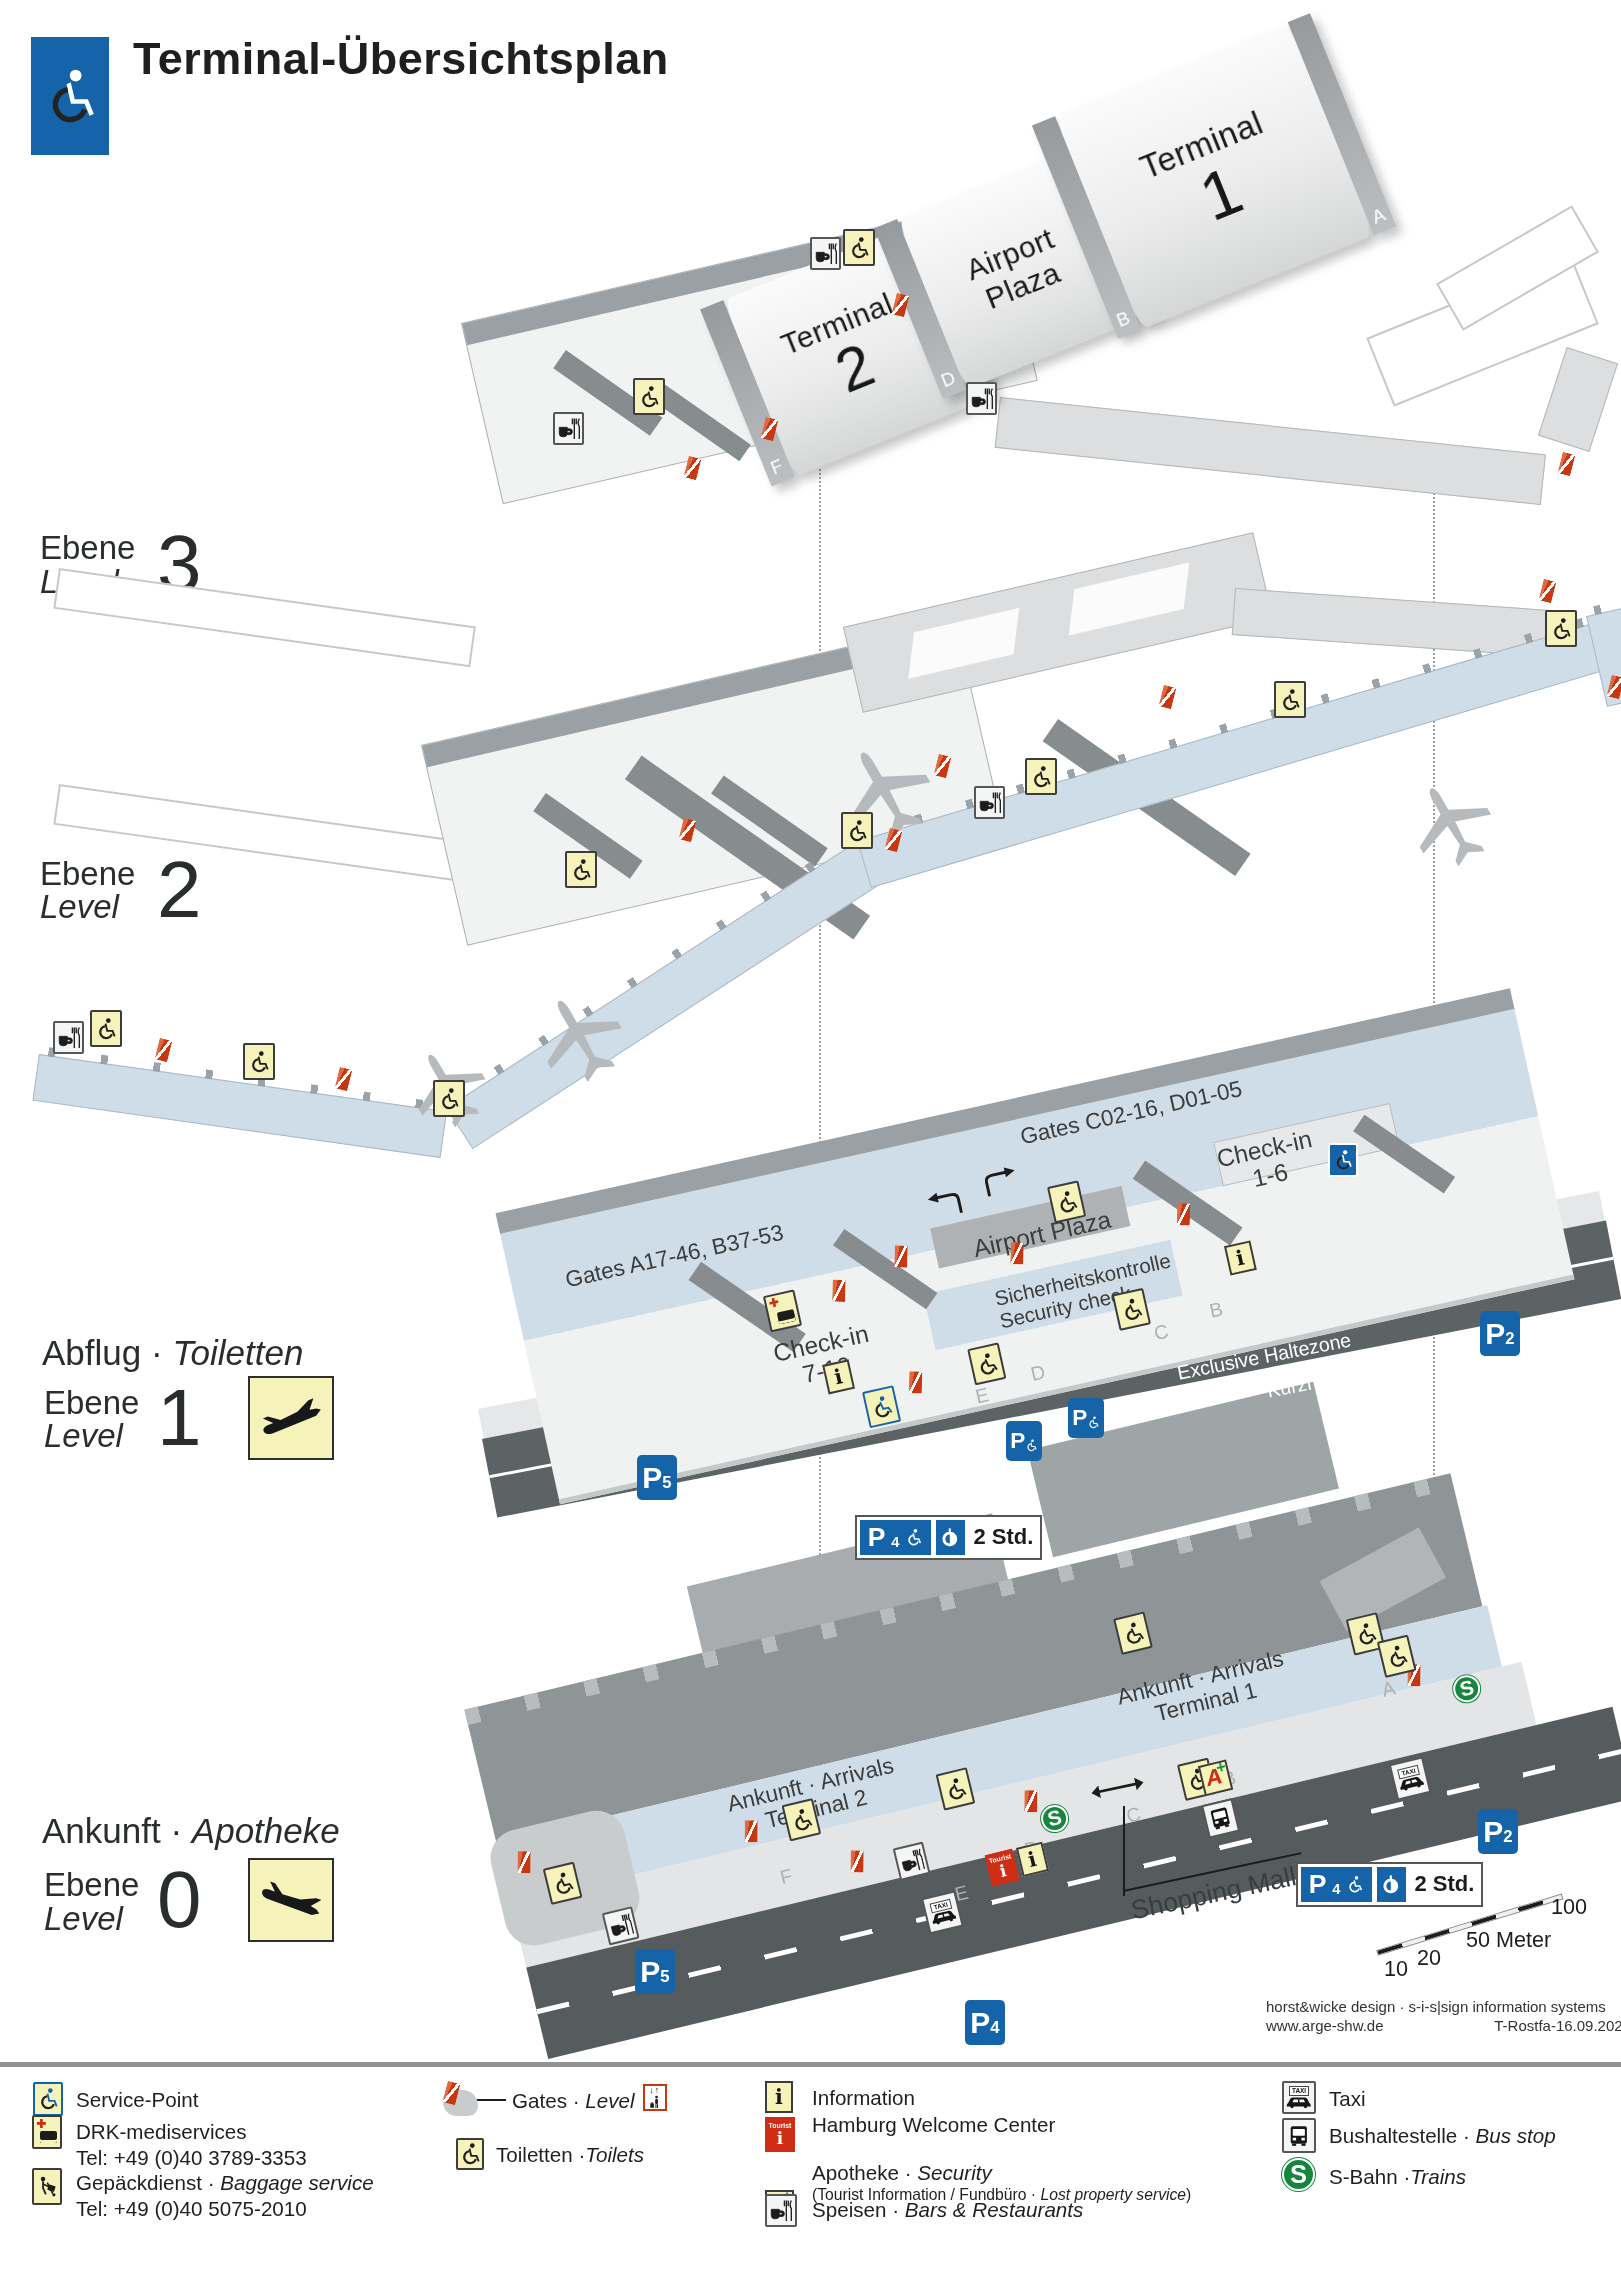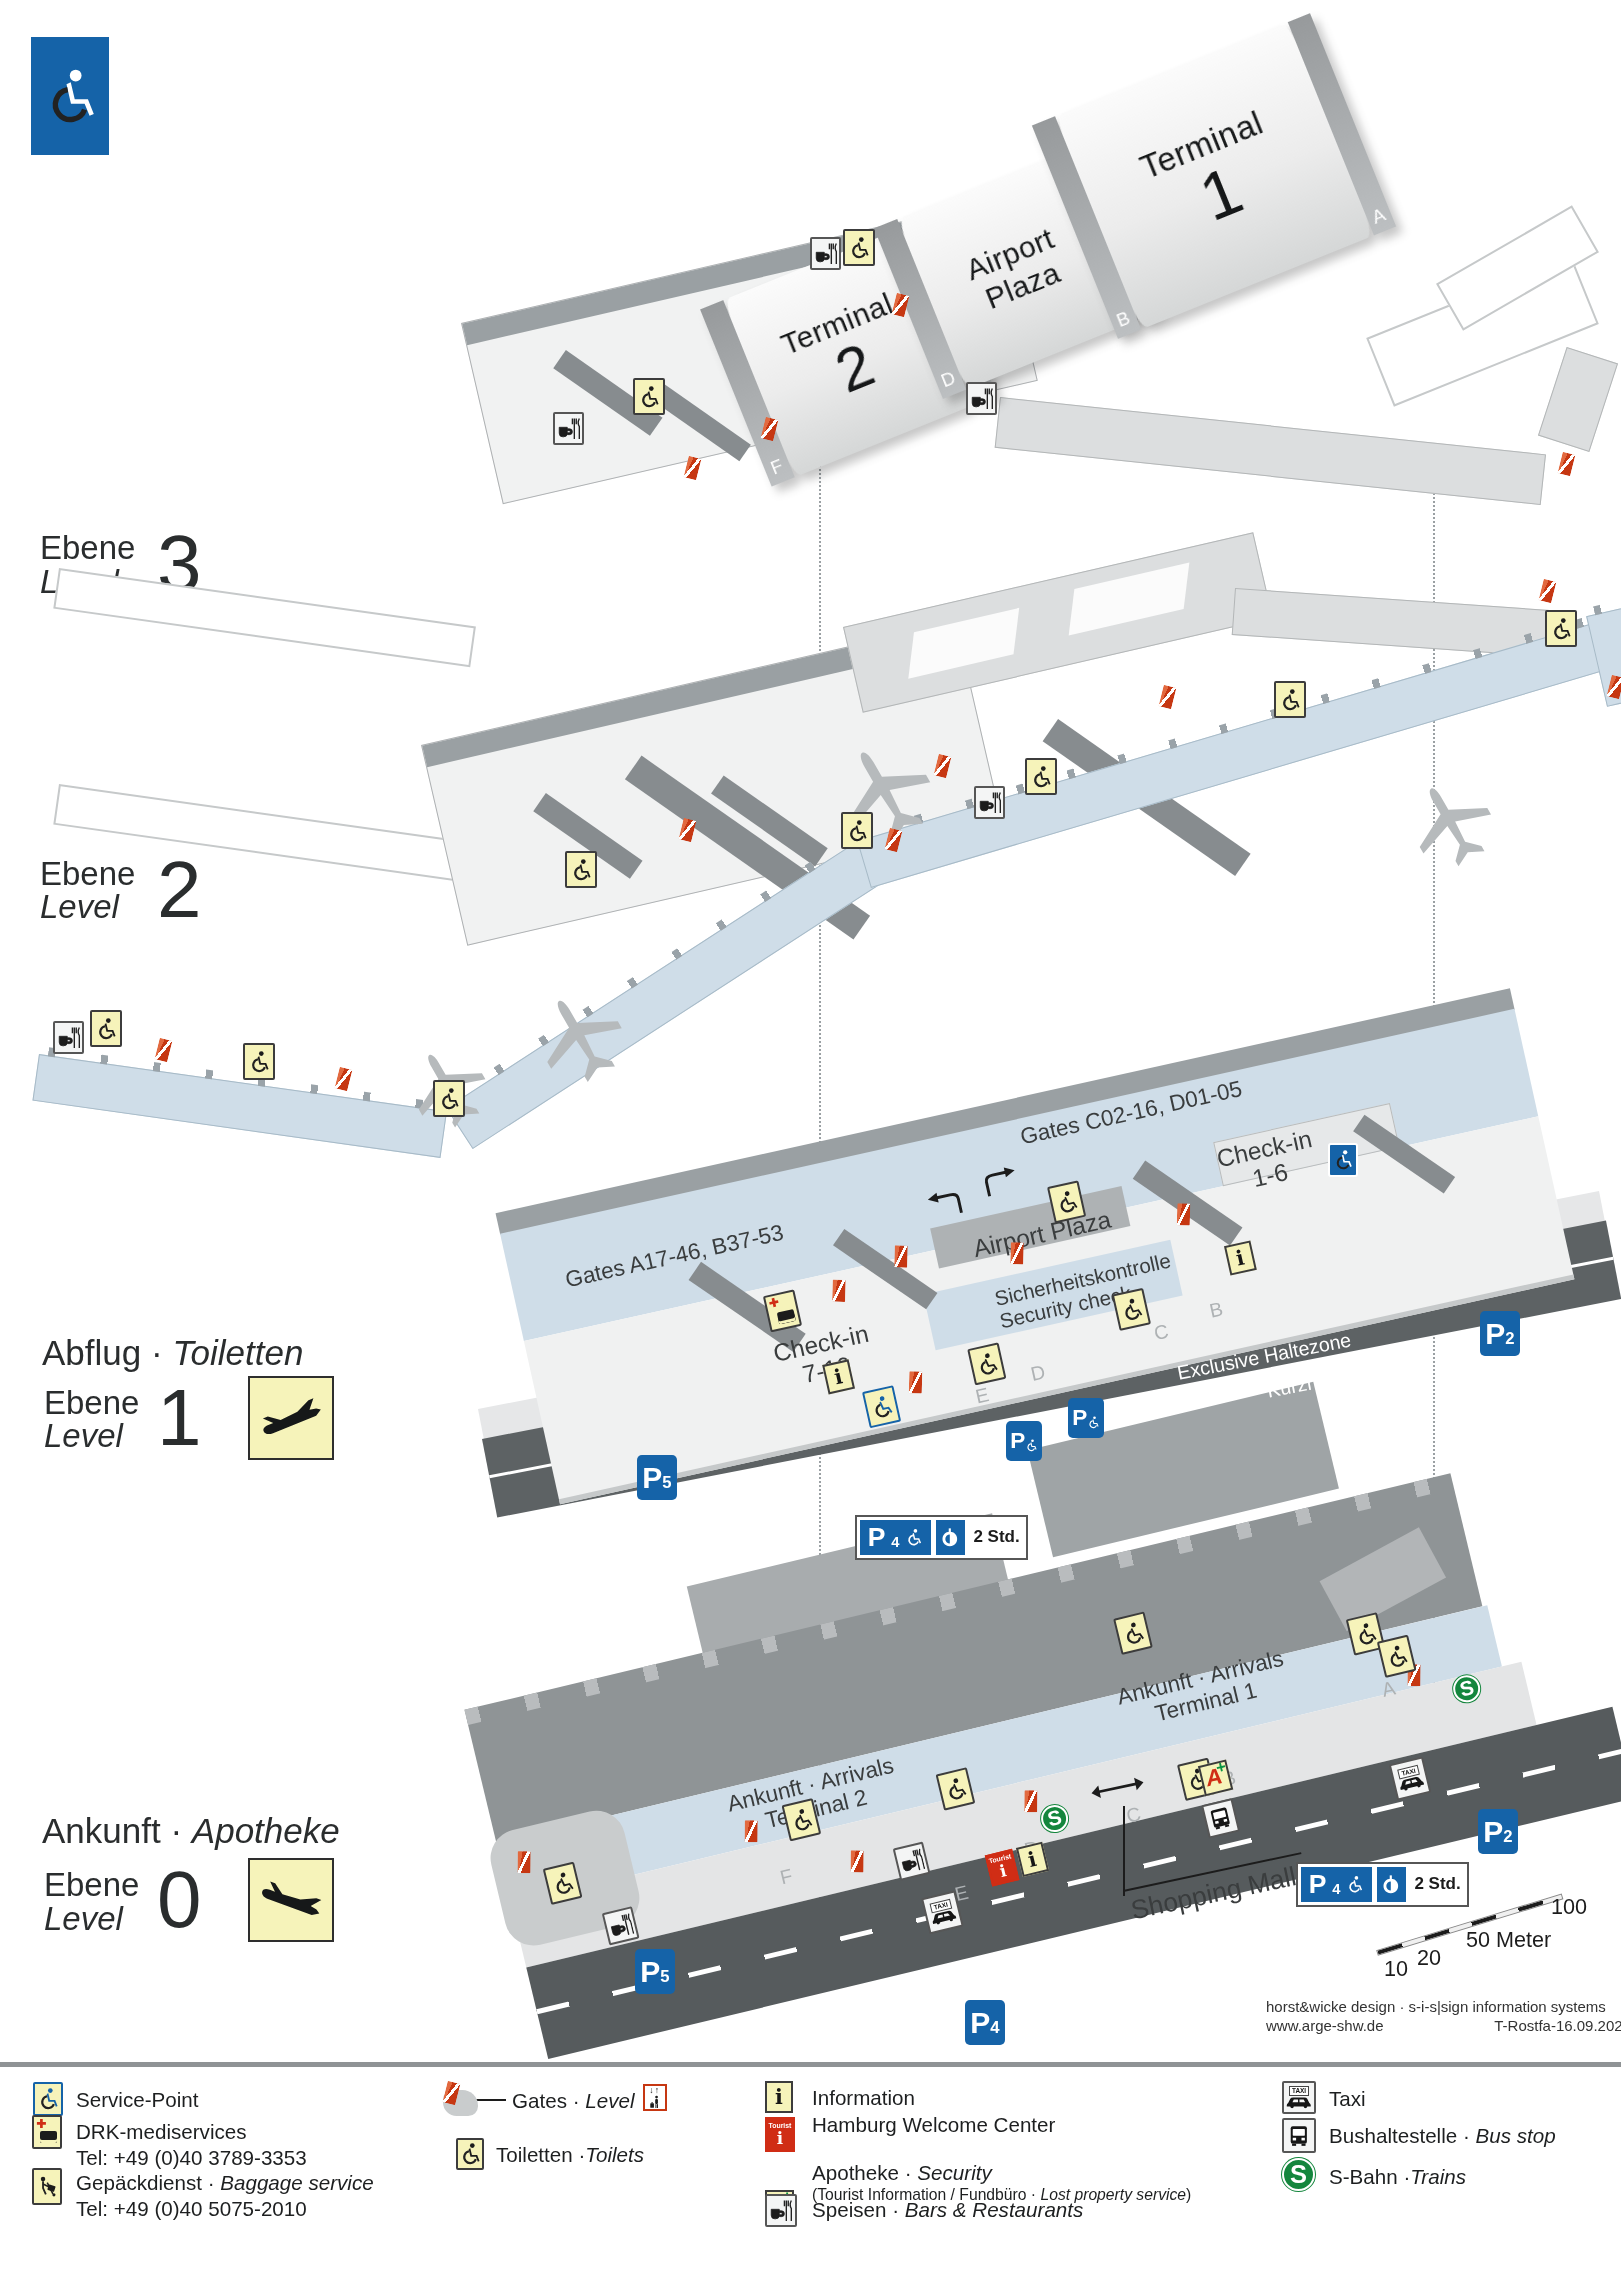--- a/index.html
+++ b/index.html
@@ -76,21 +76,21 @@
   .psign .pn{font-size:16.7px;margin-top:11.8px;}
   .psign.small .P{font-size:22.5px;}
   .psign.small svg{width:12.7px;height:14.7px;fill:#fff;margin-top:7.8px;}
   .pbadge{display:flex;align-items:center;background:#fff;border:2px solid #565656;padding:2.9px;gap:4.9px;z-index:13;}
   .pbadge .bseg{background:#1563a8;color:#fff;display:flex;align-items:center;justify-content:center;gap:5.9px;height:35px;padding:0 7.8px;font-weight:bold;}
   .pbadge .bseg .P{font-size:26.5px;line-height:1;}
   .pbadge .bseg .pn{font-size:14.7px;margin-top:9.8px;}
   .pbadge .bseg svg{width:17.6px;height:20.6px;fill:#fff;}
   .pbadge .bdisc{background:#1563a8;width:29px;height:35px;display:flex;align-items:center;justify-content:center;}
   .pbadge .bdisc svg{width:19.6px;height:23.5px;fill:#fff;}
-  .pbadge .bhours{font-size:17px;font-weight:bold;color:#1c1c1c;padding:0 3.9px;}
+  .pbadge .bhours{font-size:22px;font-weight:bold;color:#1c1c1c;padding:0 3.9px;}
 
   
   .mlabel{color:#3a3d3e;z-index:10;white-space:nowrap;line-height:1.12;}
   .mlabel.center{text-align:center;}
   .roadtext{color:#fff;font-size:19.6px;z-index:10;white-space:nowrap;}
   .rletter{color:#aeb2b4;font-size:19.6px;z-index:9;}
   .dashline{height:4.9px;background:repeating-linear-gradient(90deg,#fff 0 33px,transparent 33px 78px);}
 
   
   .scalebar{width:194px;height:5.9px;border:1px solid #8a8a8a;transform:rotate(-17deg);transform-origin:left center;z-index:10;
@@ -190,20 +190,21 @@
   </defs>
 </svg>
 
 <div id="page">
 
   <div class="abs logo">
     <svg viewBox="0 0 58 78" width="57" height="76">
         <use href="#sym-wc"></use>
       </svg>
   </div>
+  <div class="abs title-de">Terminal-Übersichtsplan</div>
 
   <div class="abs banner" style="left:727px;top:257px;height:191px">
     <div class="edge">F</div>
     <div class="face" style="width:194px">
       <span class="word">Terminal</span>
       <span class="num">2</span>
     </div>
     <div class="edge">E</div>
   </div>
   <div class="abs banner" style="left:900px;top:178px;height:184px">

